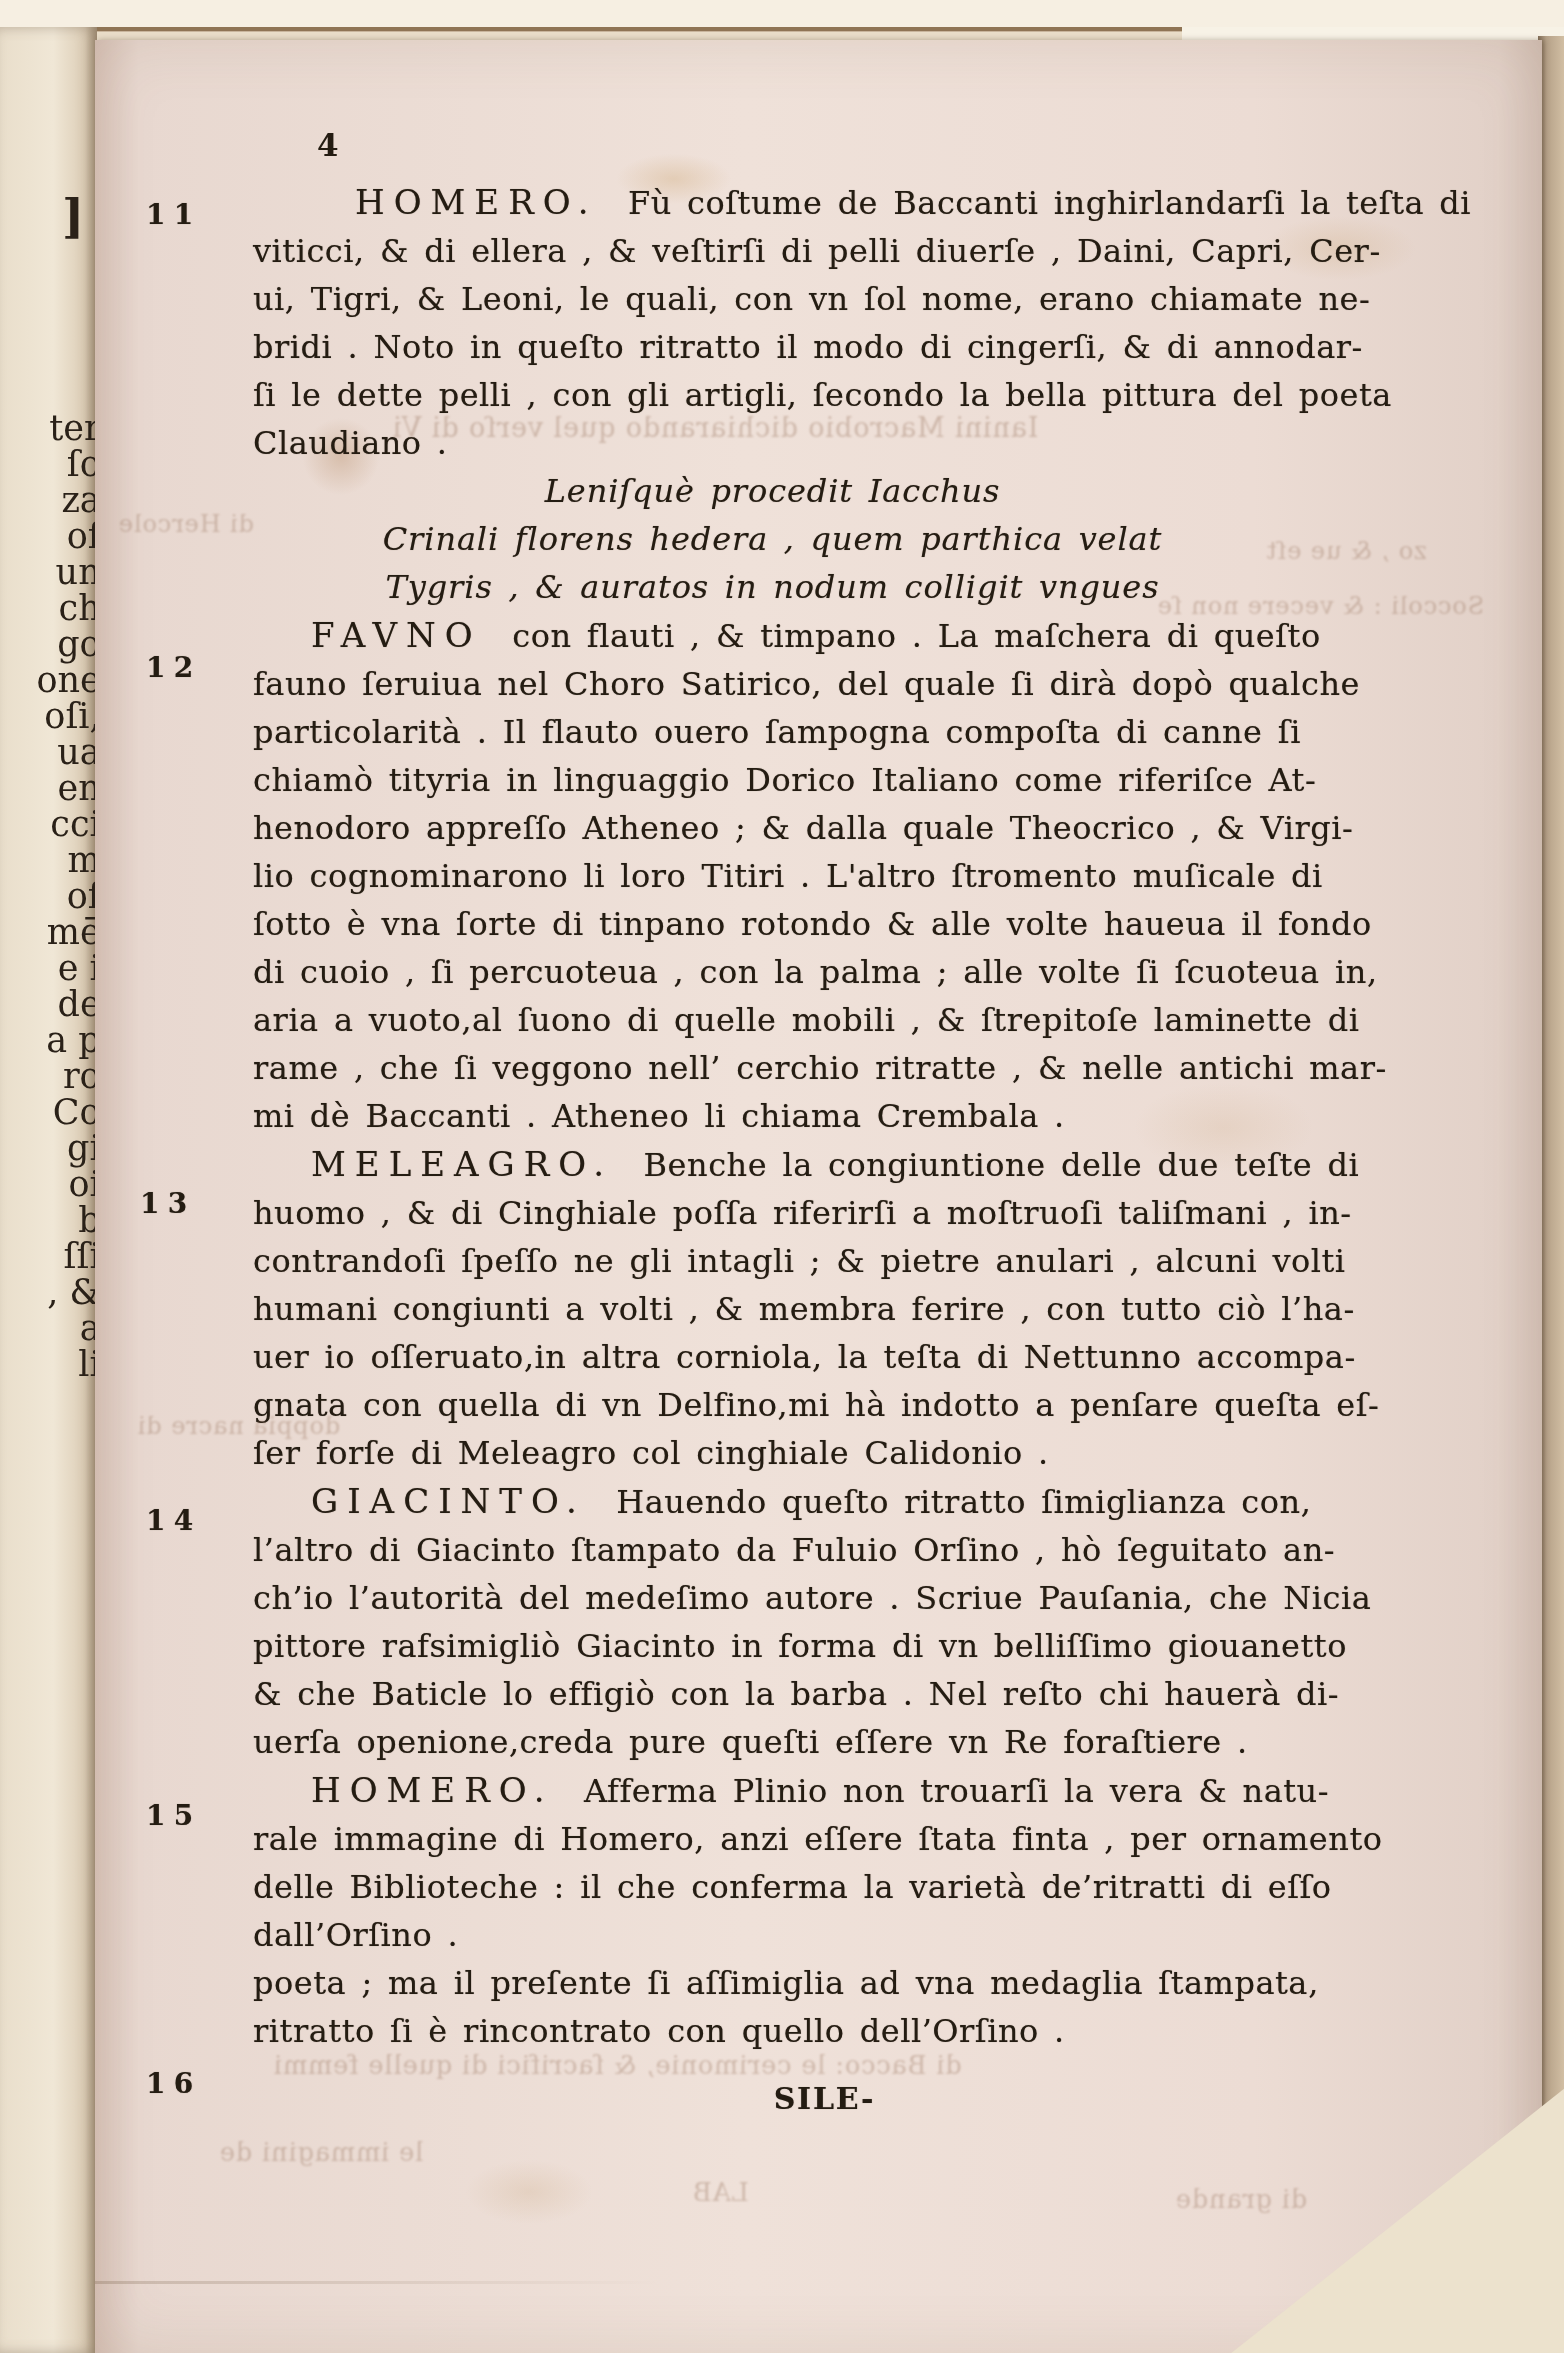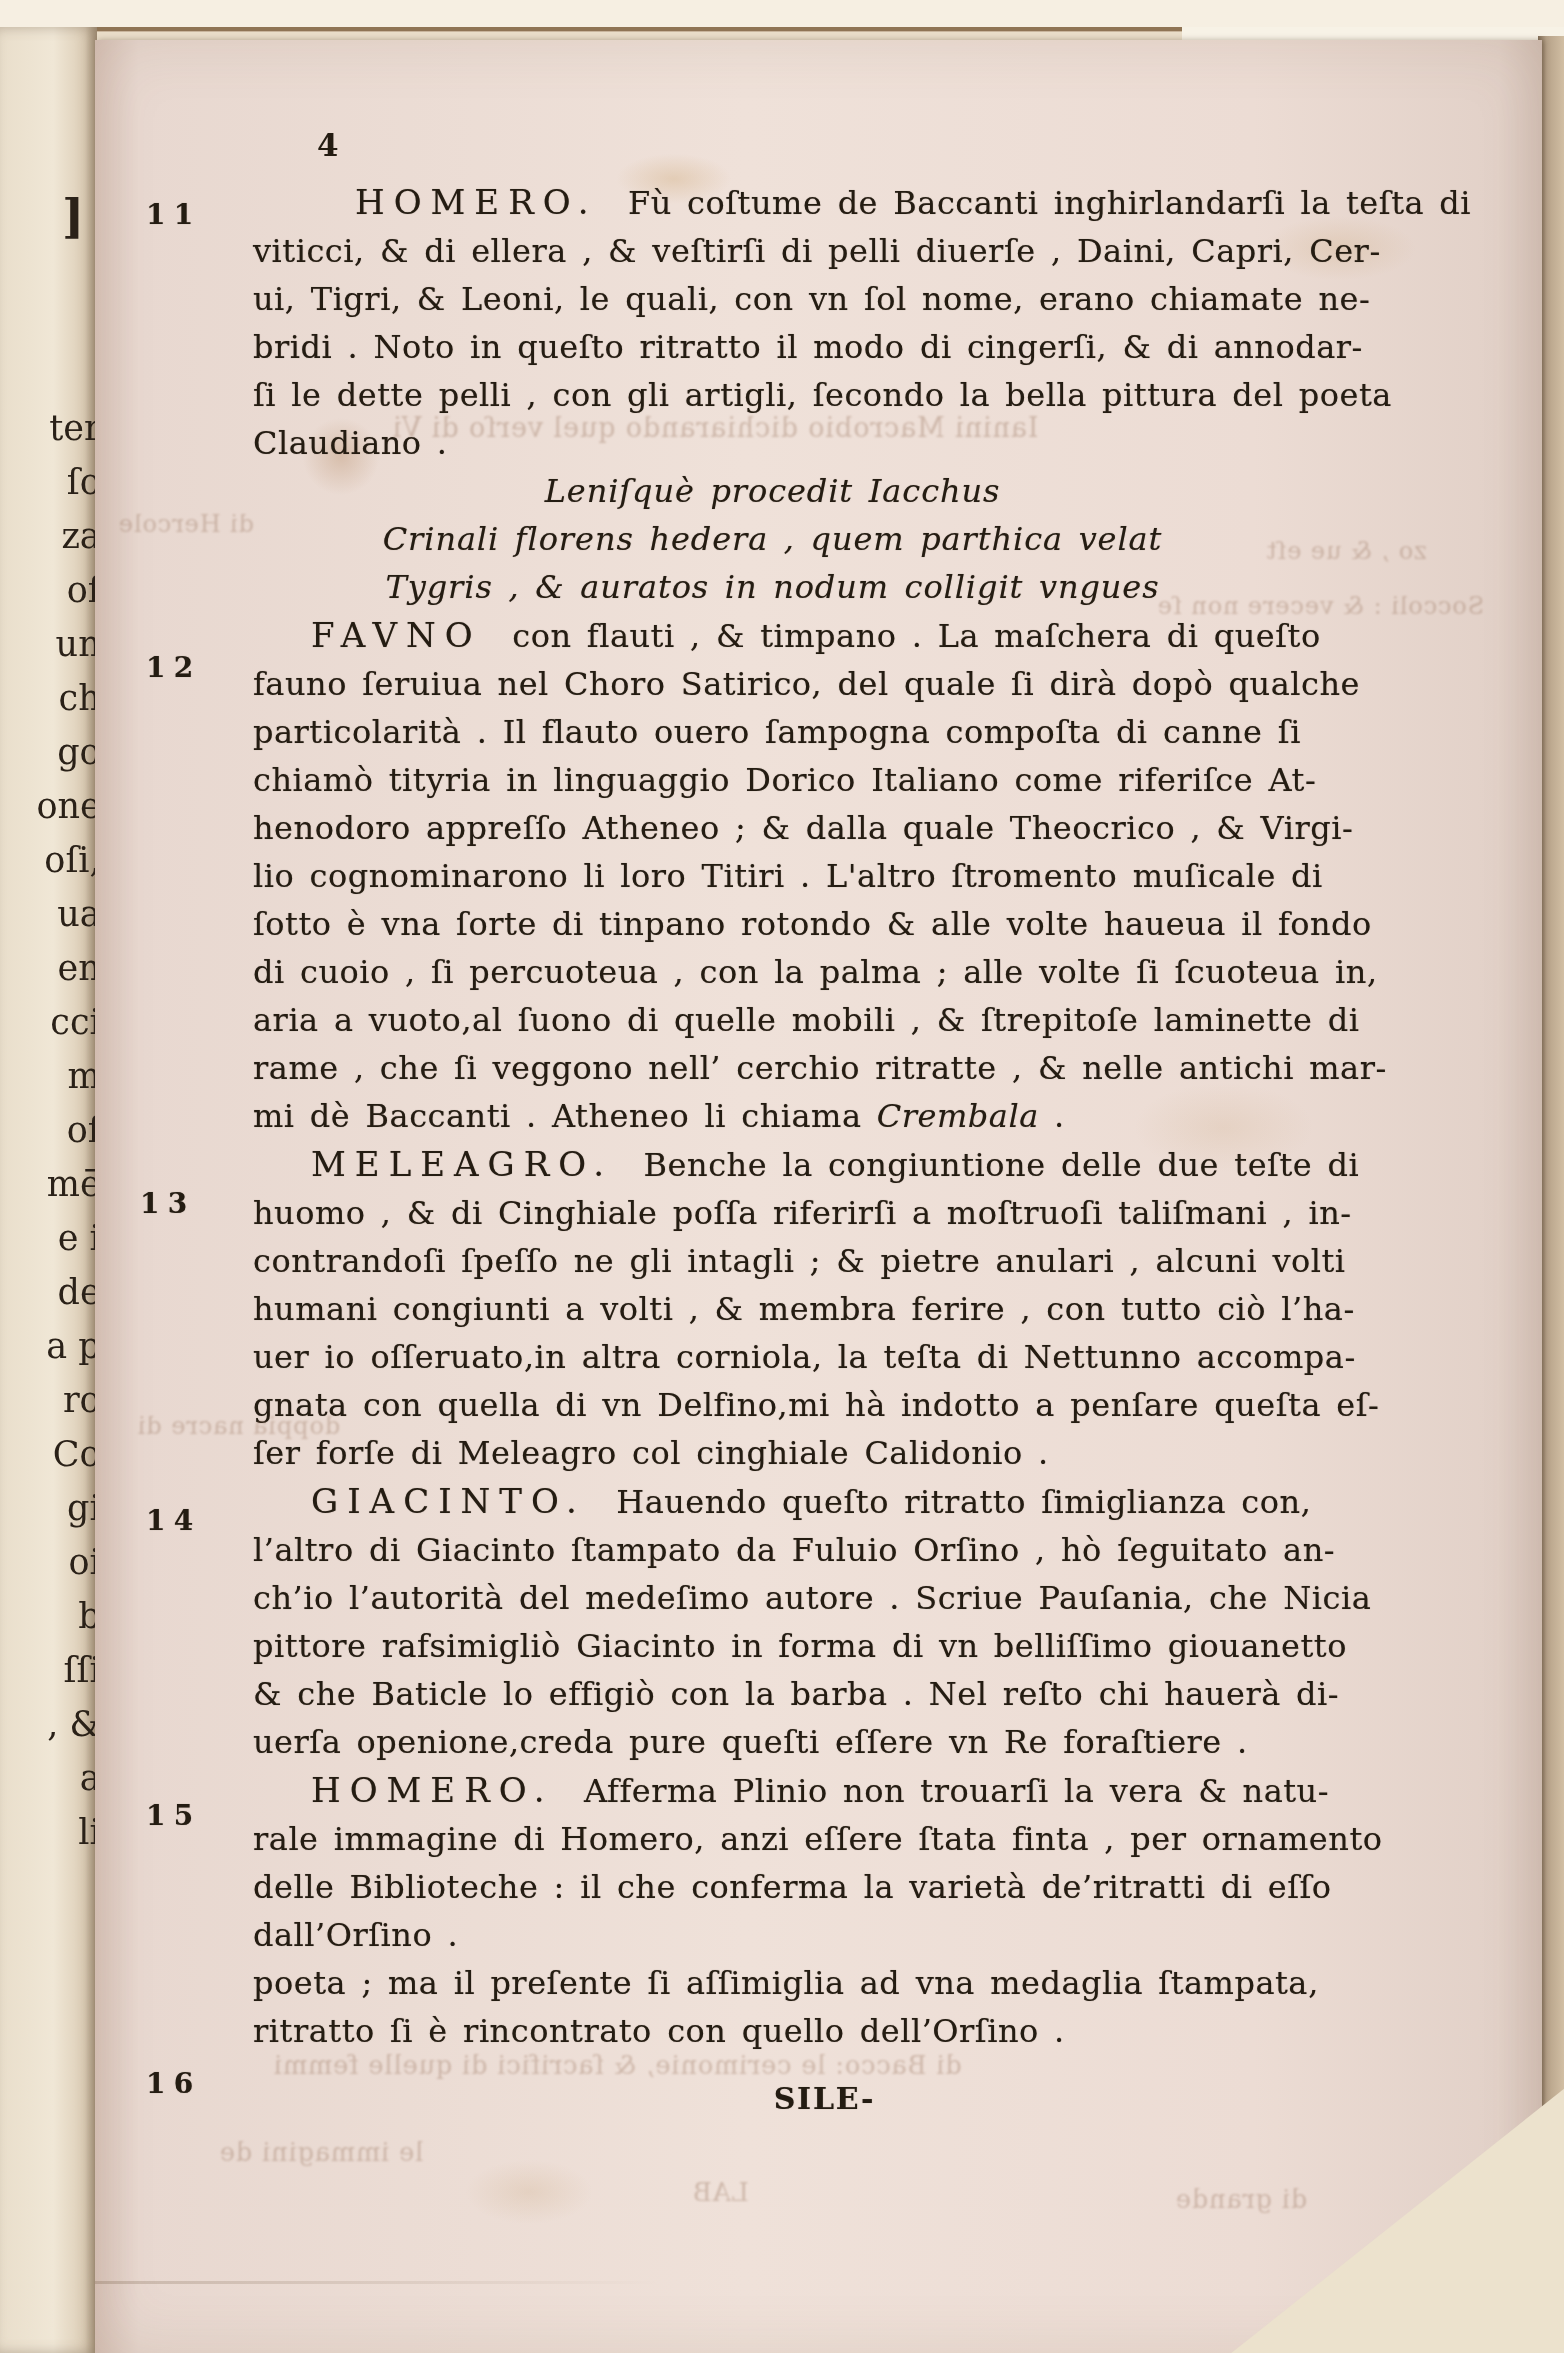--- a/index.html
+++ b/index.html
@@ -32,21 +32,21 @@
     background:linear-gradient(90deg,#e9decb 0%,#f0e7d6 55%,#dccdb6 88%,#b8a68c 100%);
     overflow:hidden;
     box-shadow:inset -7.3px 0 12.8px rgba(90,70,50,.35);
   }
   .sliver-bracket{
     position:absolute;top:162px;right:12.8px;
     font-size:47px;font-weight:bold;color:#2a2118;
   }
   .sliver-fragments{
     position:absolute;top:383px;right:0;width:100%;
-    display:flex;flex-direction:column;align-items:flex-end;gap:18px;
+    display:flex;flex-direction:column;align-items:flex-end;
     font-size:35px;font-weight:500;color:#2a2118;line-height:36px;
     padding-right:1.8px;box-sizing:border-box;
   }
   .sliver-fragments .frag{white-space:nowrap;margin-right:-5.5px;}
   
   .main-page{
     position:absolute;left:95px;top:40px;width:1447px;height:2314px;
     background:
       radial-gradient(ellipse 82px 36px at 40% 6%,rgba(201,160,104,.30),transparent 70%),
       radial-gradient(ellipse 109px 46px at 86% 9%,rgba(196,156,100,.22),transparent 70%),
@@ -89,21 +89,21 @@
   .e12 .margin-num{top:33px;}
   .e13 .margin-num{top:40px;left:-113px;}
   .e14 .margin-num{top:20px;}
   .e15 .margin-num{top:25.5px;}
   .e16 .margin-num{top:53px;}
   .verses{
     text-align:center;font-style:italic;letter-spacing:0.9px;
     padding-right:191px;
   }
   .verses .line{display:block;white-space:nowrap;}
-  .italic-word{font-style:italic;text-align:center;}
+  .italic-word{text-align:center;}
   .catchword{
     margin-top:20px;text-align:center;padding-right:87px;
     font-size:30px;font-weight:bold;letter-spacing:1.8px;color:#241c12;
   }
   
   .ghost{
     position:absolute;transform:scaleX(-1);
     color:#9a7660;opacity:.38;filter:blur(1.3px);
     font-size:25.5px;white-space:nowrap;letter-spacing:0.9px;
   }

